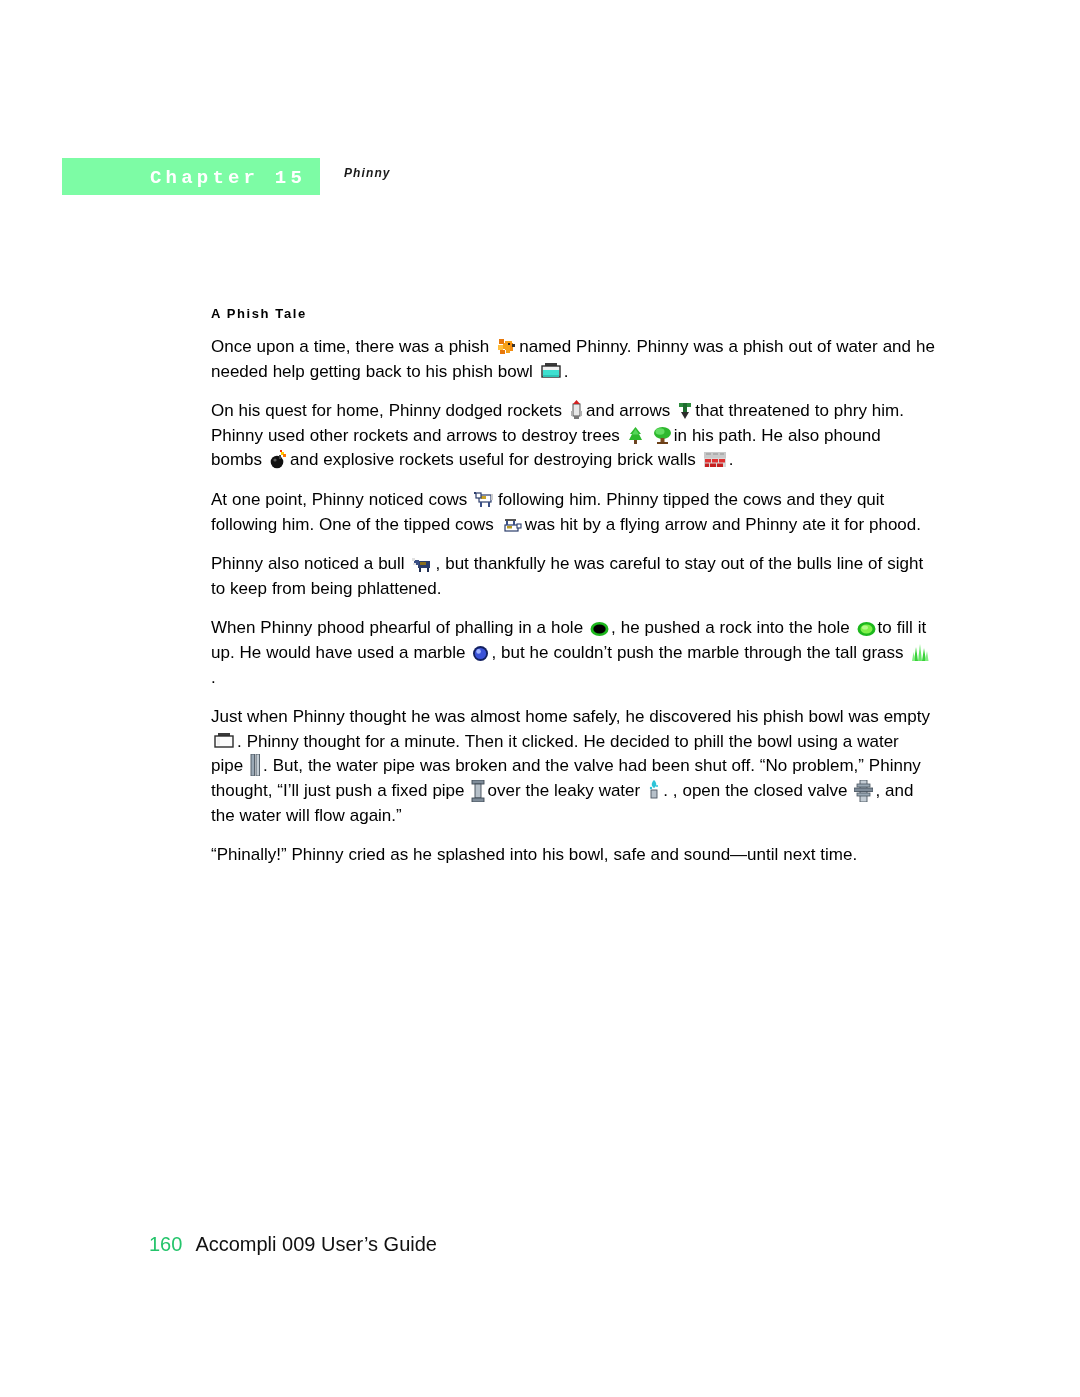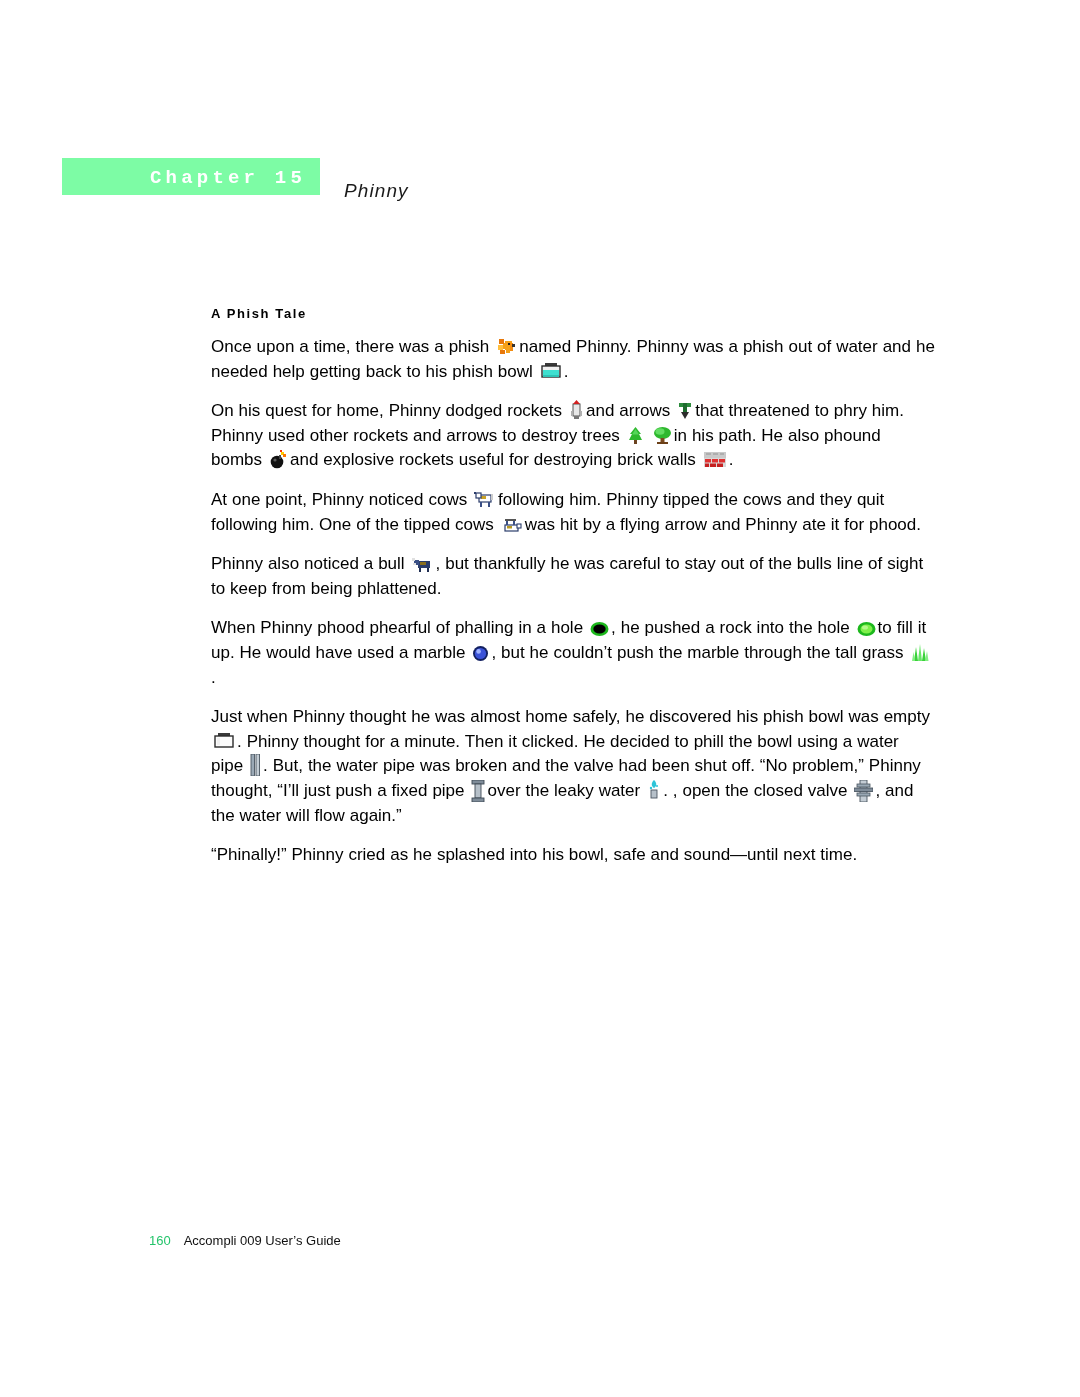--- a/index.html
+++ b/index.html
@@ -39,24 +39,24 @@
     font-size: 19px;
     font-weight: bold;
     letter-spacing: 4.2px;
     color: #ffffff;
     white-space: nowrap;
     font-family: Liberation Mono, monospace;
   }
   .running-head {
     position: absolute;
     left: 344px;
-    top: 22px;
-    font-size: 19px;
+    top: 8px;
+    font-size: 12px;
     font-style: italic;
-    font-weight: normal;
+    font-weight: bold;
     letter-spacing: 1.1px;
     color: #1a1a1a;
     white-space: nowrap;
   }
 
   
   .content {
     position: absolute;
     left: 211px;
     top: 306px;
@@ -87,21 +87,21 @@
     margin: 0 2px;
     image-rendering: pixelated;
   }
   .ic svg { display: block; }
 
   
   .footer {
     position: absolute;
     left: 149px;
     top: 1233px;
-    font-size: 13px;
+    font-size: 20px;
     white-space: nowrap;
   }
   .footer .pageno {
     color: #24c46b;
     margin-right: 13px;
   }
   .footer .docname {
     color: #111111;
   }
 </style>

